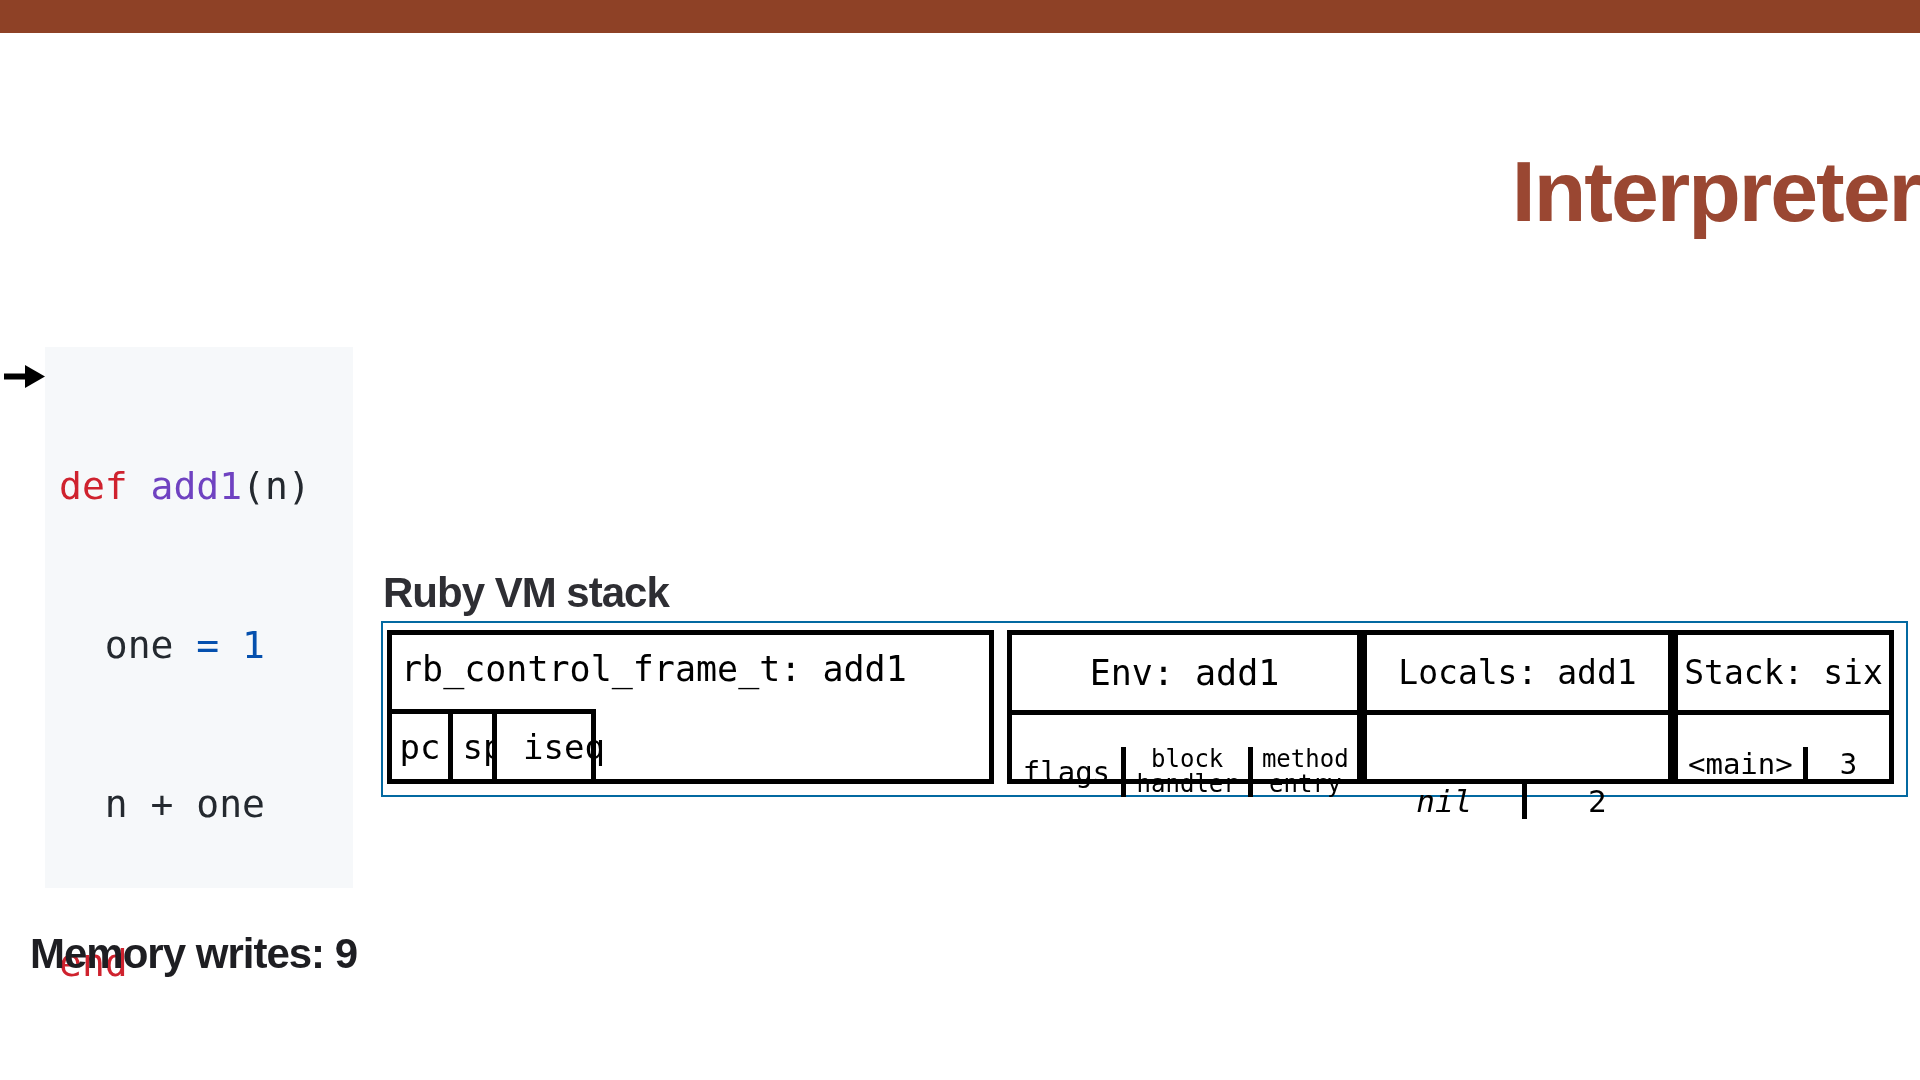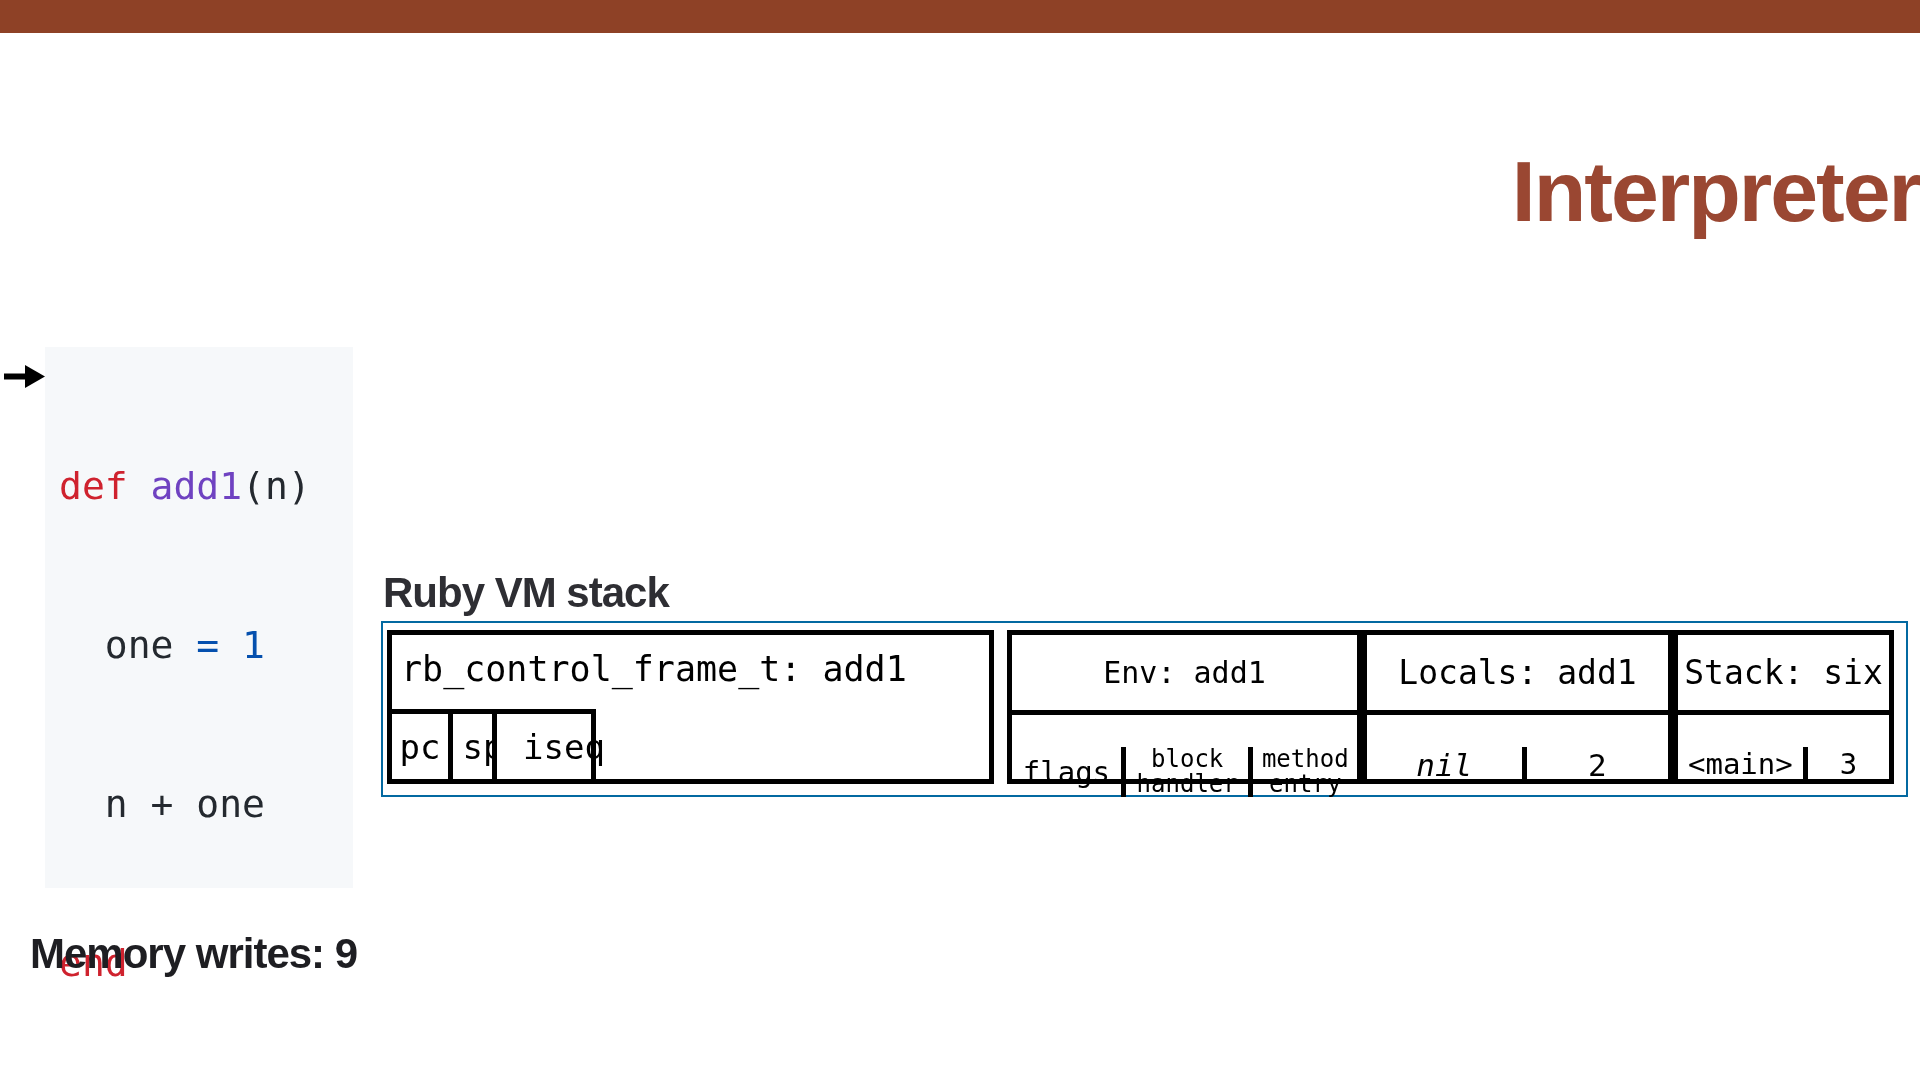--- a/index.html
+++ b/index.html
@@ -66,25 +66,25 @@
   .fcell-pc   { width:66px; }
   .fcell-sp   { width:49px;padding-left:21px; }
   .fcell-iseq { width:104px;padding-left:40px; }
 
   
   .vbox {
     position:absolute; top:7px; height:154px; border:5px solid #000;
     box-sizing:border-box; background:#fff; display:flex; flex-direction:column;
   }
   .vbox-env    { left:624px;  width:355px; }
-  .vbox-locals { left:979px;  width:311px; }
+  .vbox-locals { left:979px;  width:311px;gap:36px; }
   .vbox-stack  { left:1290px; width:221px; }
   .vbox .hdr {
     height:75px; flex:0 0 75px; display:flex; align-items:center; justify-content:center;
-    border-bottom:5px solid #000; font-size:30px; white-space:pre;
+    border-bottom:5px solid #000; font-size:35px; white-space:pre;
   }
   .vbox-locals .hdr, .vbox-stack .hdr { font-size:33px; }
   .vbox .cells { flex:1 1 auto; display:flex;margin-top:32px; }
   .vbox .cell {
     display:flex; flex-direction:column; align-items:center; justify-content:center;
     border-right:5px solid #000; box-sizing:border-box; overflow:hidden;
   }
   .vbox .cell:last-child { border-right:none; }
   .cell-flags  { flex:0 0 33%; font-size:29px; }
   .cell-block  { flex:0 0 37%; font-size:24px; line-height:25px; }

